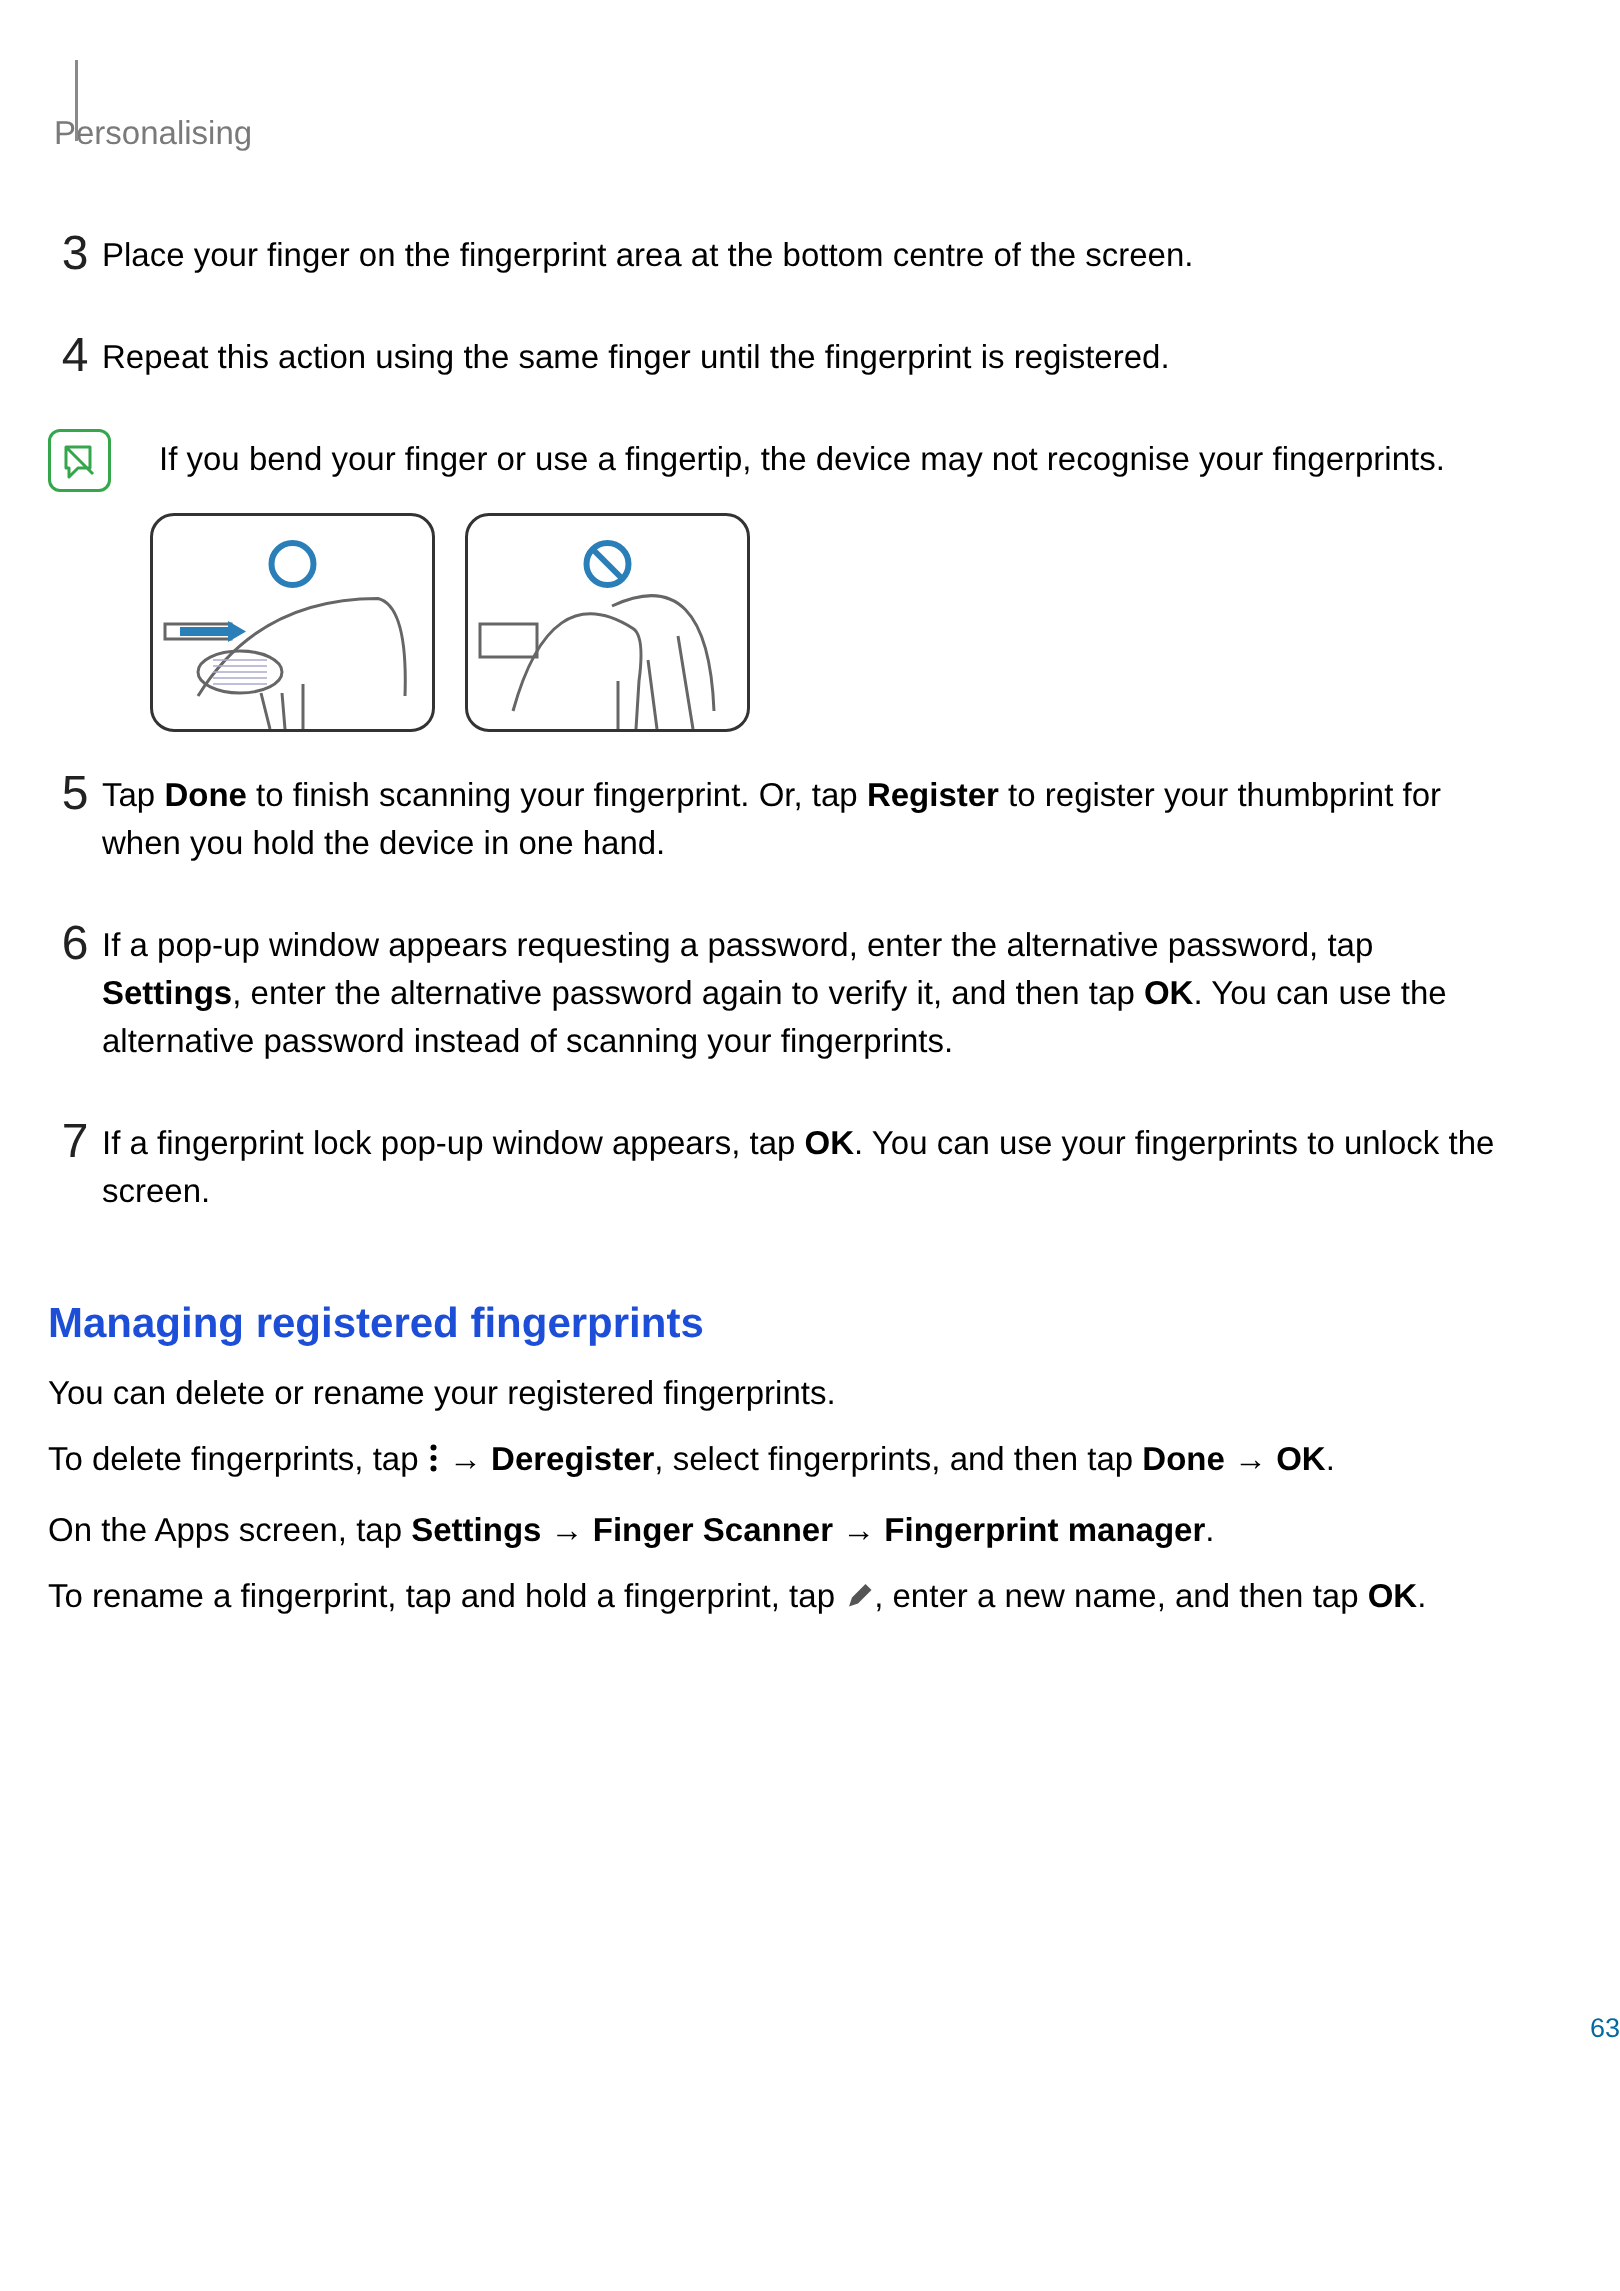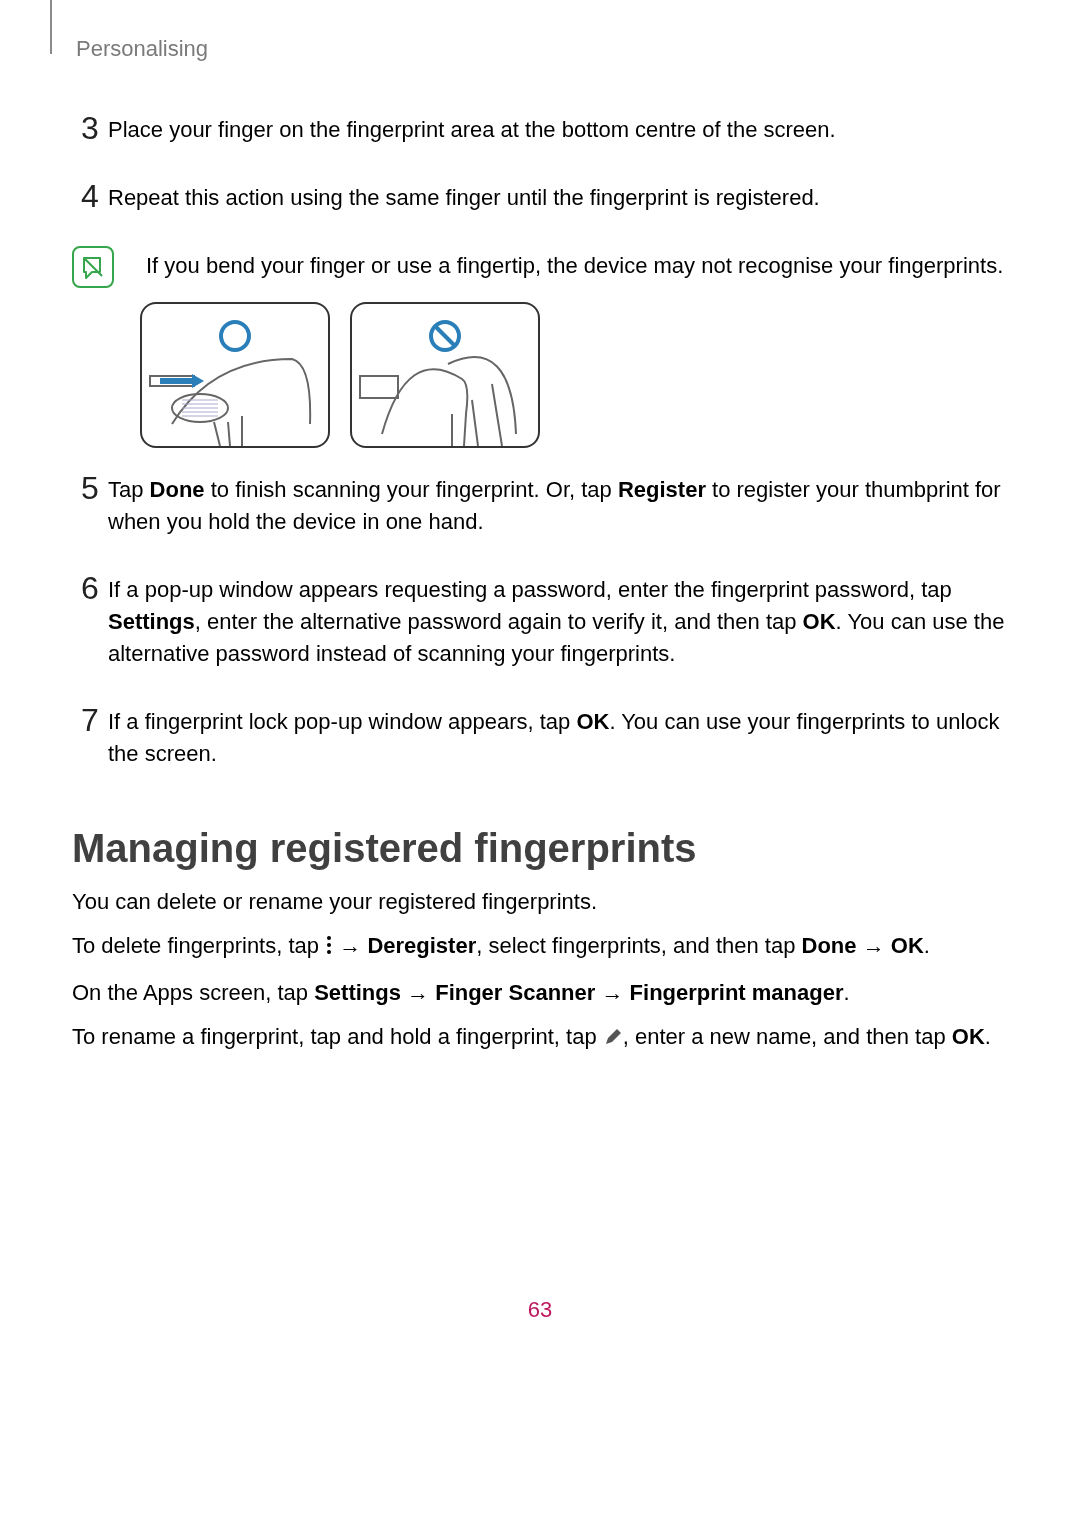--- a/index.html
+++ b/index.html
@@ -8,21 +8,22 @@
     background: #fff;
     font-family: "Segoe UI", "Helvetica Neue", Arial, sans-serif;
     color: #000;
     width: 1080px;
   }
   .page {
     width: 1080px;
     height: 1359px;
     position: relative;
     box-sizing: border-box;
-    padding: 32px 72px 0 72px;
+    padding: 32px 72px 0 32px;
+    margin-top: 40px;
   }
   .header-rule {
     position: absolute;
     left: 50px;
     top: 0;
     width: 2px;
     height: 54px;
     background: #8a8a8a;
   }
   .header-label {
@@ -82,43 +83,43 @@
   }
   .illus {
     width: 186px;
     height: 142px;
     border: 2px solid #333;
     border-radius: 16px;
     position: relative;
     overflow: hidden;
   }
   .subheading {
-    color: #404040;
-    font-size: 40px;
+    color: #1d4ed8;
+    font-size: 28px;
     font-weight: 700;
     margin: 44px 0 14px 0;
   }
   .body-text {
     font-size: 22px;
     line-height: 34px;
     margin: 0 0 10px 0;
   }
   b { font-weight: 700; }
   .inline-icon {
     display: inline-block;
     vertical-align: -3px;
   }
   .page-num {
     position: absolute;
     bottom: 36px;
     left: 0;
     right: 0;
-    text-align: center;
-    font-size: 22px;
-    color: #be185d;
+    text-align: right;
+    font-size: 18px;
+    color: #0369a1;
   }
 </style>
 </head>
 <body>
 
 <div class="page">
   <div class="header-rule"></div>
   <div class="header-label">Personalising</div>
 
   <div class="step">
@@ -175,21 +176,21 @@
       <p>
         <span>Tap </span><b>Done</b><span> to finish scanning your fingerprint. Or, tap </span><b>Register</b><span> to register your thumbprint for when you hold the device in one hand.</span>
       </p>
     </div>
   </div>
 
   <div class="step">
     <div class="step-num">6</div>
     <div class="step-body">
       <p>
-        <span>If a pop-up window appears requesting a password, enter the fingerprint password, tap </span><b>Settings</b><span>, enter the alternative password again to verify it, and then tap </span><b>OK</b><span>. You can use the alternative password instead of scanning your fingerprints.</span>
+        <span>If a pop-up window appears requesting a password, enter the alternative password, tap </span><b>Settings</b><span>, enter the alternative password again to verify it, and then tap </span><b>OK</b><span>. You can use the alternative password instead of scanning your fingerprints.</span>
       </p>
     </div>
   </div>
 
   <div class="step">
     <div class="step-num">7</div>
     <div class="step-body">
       <p>
         <span>If a fingerprint lock pop-up window appears, tap </span><b>OK</b><span>. You can use your fingerprints to unlock the screen.</span>
       </p>

